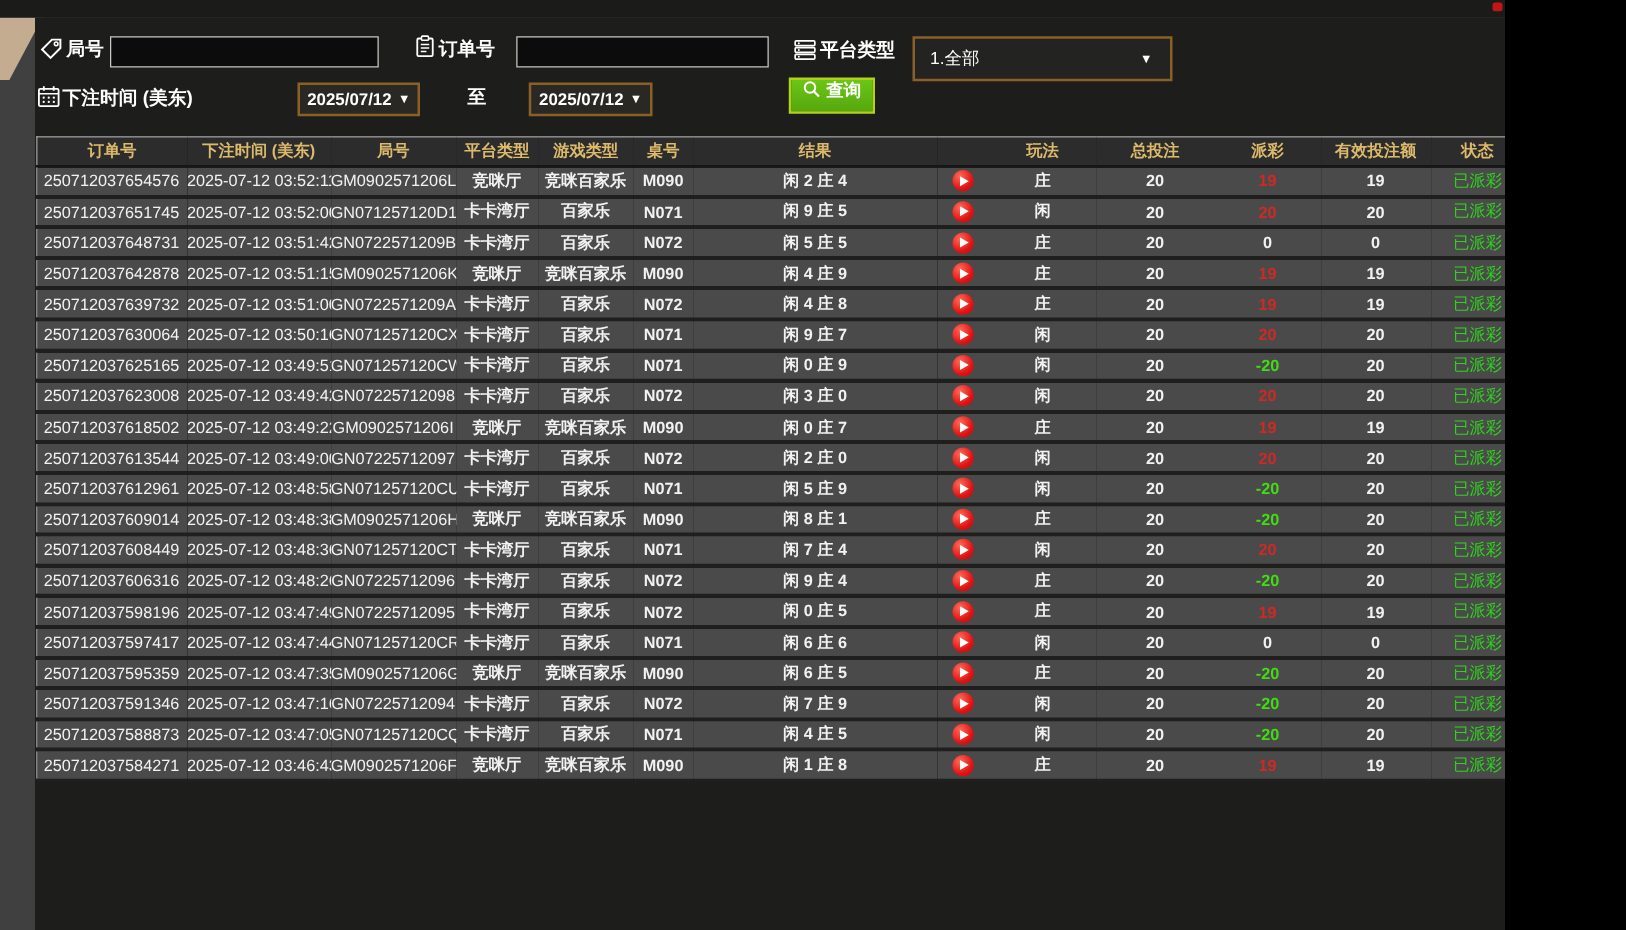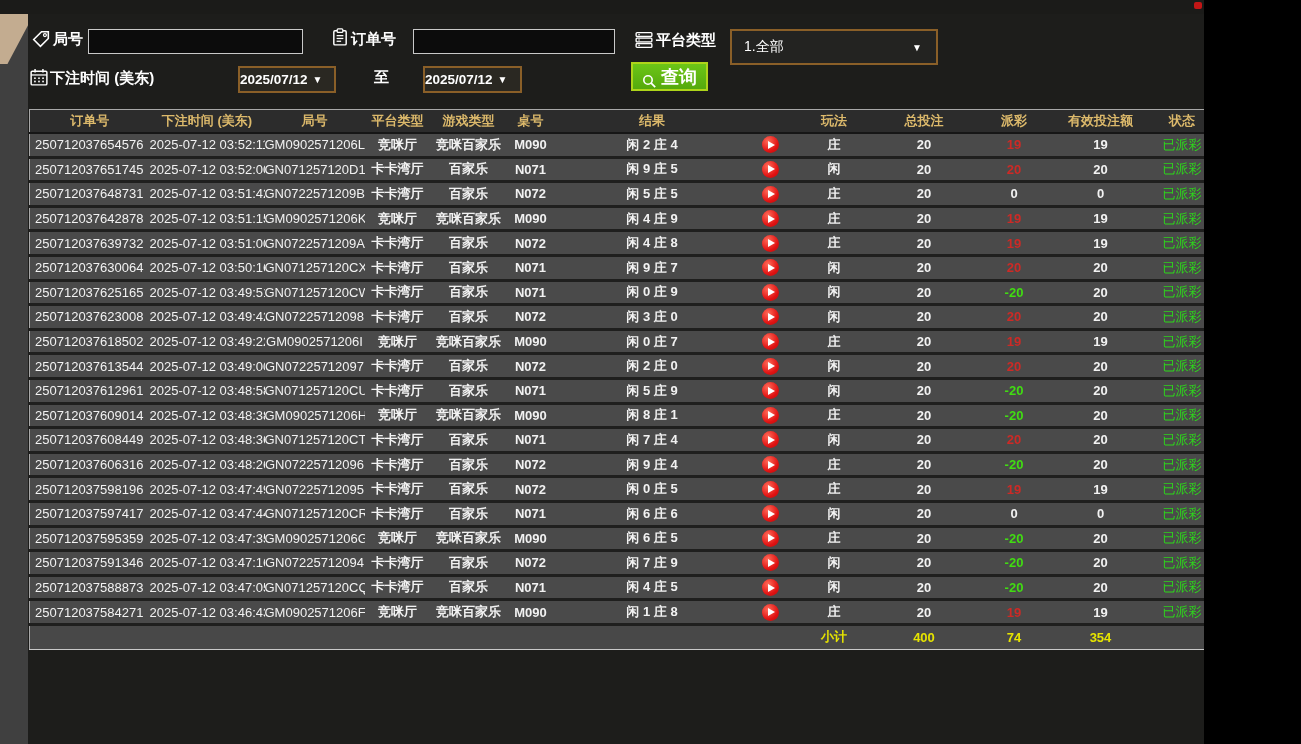--- a/index.html
+++ b/index.html
@@ -13,28 +13,28 @@
   .panel { position:absolute; left:28px; top:14px; width:1273px; height:730px; background:#1d1d1b; }
 
   
   .flabel { position:absolute; color:#fff; font-weight:bold; font-size:15px; white-space:nowrap; }
   .ficon { position:absolute; width:18px; height:18px; }
   .ficon svg { width:100%; height:100%; }
   .txt-input { position:absolute; height:25px; background:#0c0c0c; border:1px solid #c9c9c9;
     color:#eee; font-size:13px; padding:0 6px; outline:none; }
   .date-box { position:absolute; height:27px; background:#2a2822; border:2px solid #8a5f28;
     color:#fff; font-weight:bold; font-size:13.5px; display:flex; align-items:center;
-    gap:5px; cursor:pointer; }
+    justify-content:center; gap:5px; cursor:pointer; }
   .date-box .caret, .dd-box .caret { font-size:10px; color:#fff; }
   .dd-box { position:absolute; height:28px; background:#232321; border:2px solid #8a5f28;
     color:#fff; font-size:14px; display:flex; align-items:center; padding:16px 12px; cursor:pointer; }
   .dd-box .caret { position:absolute; right:14px; }
   .query-btn { position:absolute; left:603px; top:48px; height:29px; padding:0 9px;
     background:linear-gradient(#6cc517,#55a90d); border:2px solid #aed41a; color:#fff;
-    font-weight:bold; font-size:18px; display:inline-flex; align-items:flex-end; gap:4px;
+    font-weight:bold; font-size:14px; display:inline-flex; align-items:flex-start; gap:4px;
     cursor:pointer; font-family:inherit; }
   .query-btn svg { width:15px; height:15px; }
 
   
   table.grid { position:absolute; left:1px; top:95px; width:1269px; border-collapse:collapse;
     table-layout:fixed; border:1px solid #a8a8a8; background:#1f1f1f; }
   .grid th { height:23px; background:#2c2c2c; color:#dcb96b; font-size:13px; font-weight:bold;
     border-bottom:2px solid #161616; white-space:nowrap; overflow:hidden; }
   .grid td { height:24.6px; background:#4a4a4a; color:#f2f2f2; font-size:13px; text-align:center;
     border-bottom:3px solid #1f1f1e; white-space:nowrap; overflow:hidden; }
@@ -524,25 +524,16 @@
               </span></td>
     <td class="cn">庄</td>
     <td class="num">20</td>
     <td class="num c-payout pay-pos">19</td>
     <td class="num">19</td>
     <td class="c-status">已派彩</td>
     <td class="cn">多台</td>
   </tr>
         </tbody>
       <tfoot>
-        <tr class="sum-row">
-          <td colspan="8"></td>
-          <td>小计</td>
-          <td>400</td>
-          <td>74</td>
-          <td>354</td>
-          <td></td>
-            <td></td>
-        </tr>
       </tfoot>
     </table>
   </div>
 </div>
 
 </body></html>

